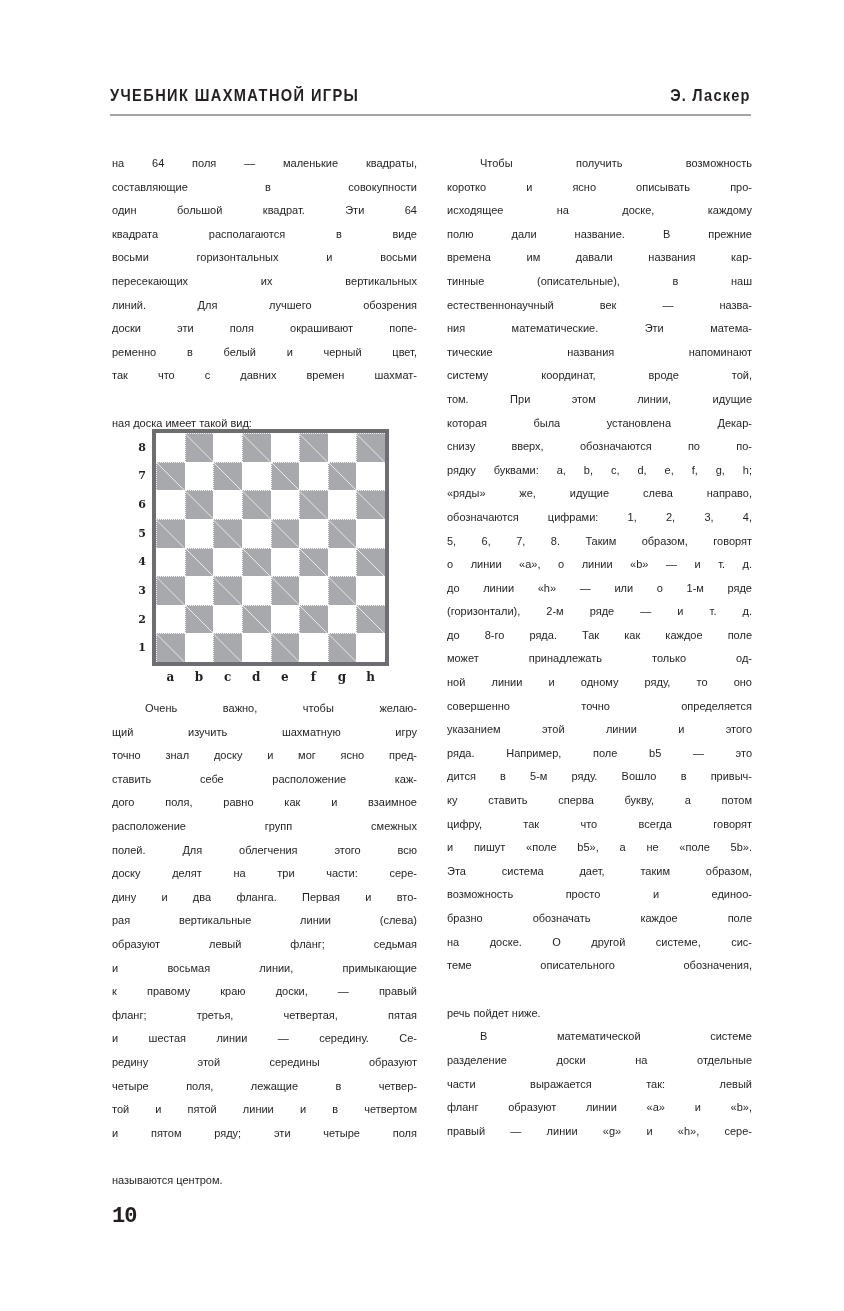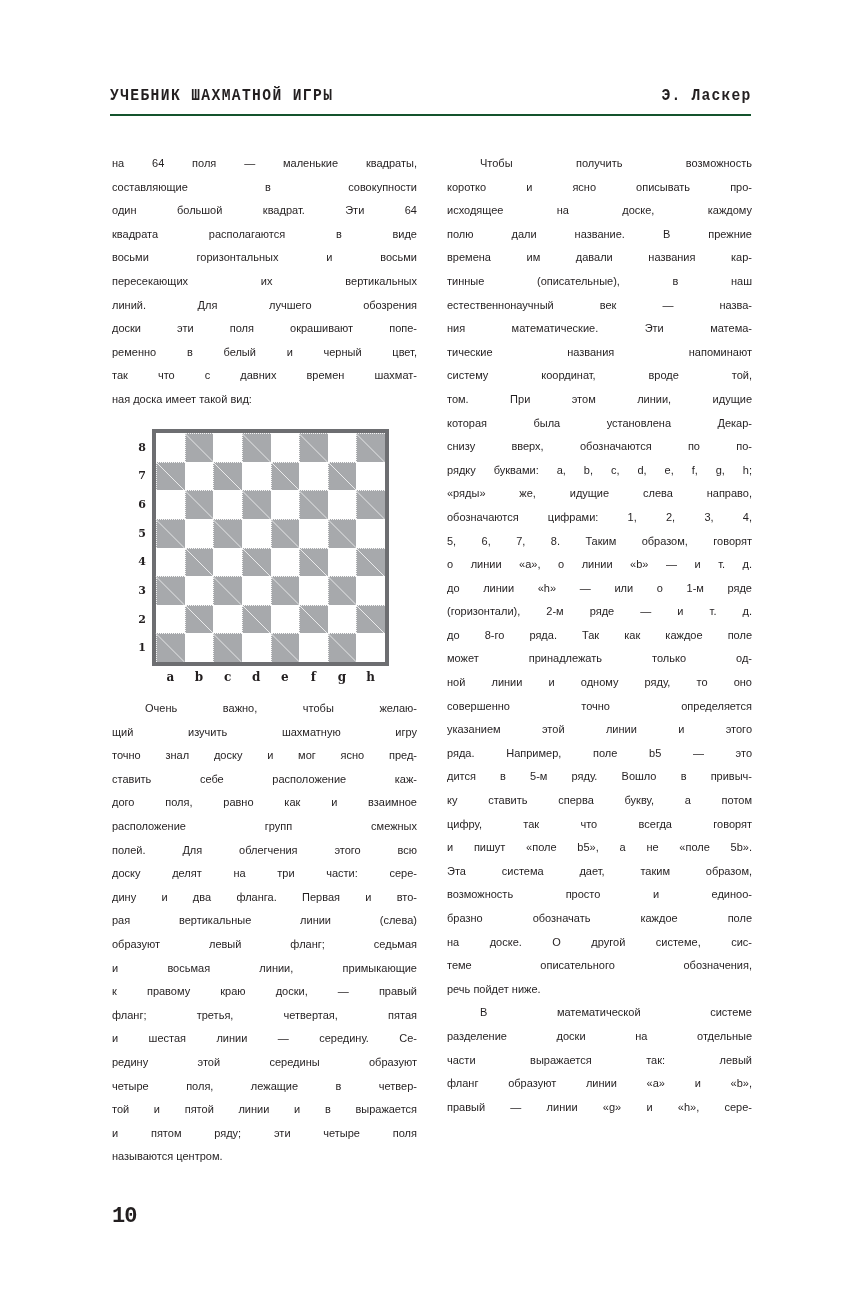--- a/index.html
+++ b/index.html
@@ -1,29 +1,29 @@
 <!DOCTYPE html>
 <html><head>
   <meta charset="utf-8">
   <style>
     html, body { margin: 0; padding: 0; background: #ffffff; }
     body { width: 844px; height: 1311px; position: relative; overflow: hidden; color: #231f20; }
     .page { position: absolute; left: 0; top: 0; width: 844px; height: 1311px; }
     .running-head {
       position: absolute; left: 110px; top: 86px; width: 641px; height: 28px;
-      border-bottom: 2px solid #14532d;
-      font-family: Liberation Mono, monospace; font-weight: bold;
+      border-bottom: 2px solid #a3a3a3;
+      font-family: Liberation Sans, sans-serif; font-weight: bold;
     }
     .rh-title { position: absolute; left: 0; top: 0; font-size: 17px; letter-spacing: 1.6px; transform: scaleX(0.86); transform-origin: left; white-space: nowrap; }
     .rh-author { position: absolute; right: 0; top: 0; font-size: 17px; letter-spacing: 1.4px; transform: scaleX(0.86); transform-origin: right; white-space: nowrap; }
     .col { position: absolute; font-family: Liberation Sans, sans-serif; font-size: 11px; line-height: 23.6px; }
     .col-left { left: 112px; top: 152px; width: 305px; }
     .col-right { left: 447px; top: 152px; width: 305px; }
     .line { display: block; white-space: nowrap; text-align: justify; text-align-last: justify; height: 23.6px; }
-    .line.last { text-align-last: left; }
+    .line.last { text-align-last: left; margin-top: 24px; }
     .line.indent { padding-left: 33px; }
     .board-wrap { position: absolute; left: 128px; top: 429px; width: 270px; height: 262px; }
     .board {
       position: absolute; left: 24px; top: 0; width: 229px; height: 229px;
       border: 4px solid #6d6e71; display: grid;
       grid-template-columns: repeat(8, 1fr); grid-template-rows: repeat(8, 1fr);
       background: #fff;
     }
     .sq { position: relative; }
     .sq.dark { background: #a7a9ac; }
@@ -169,21 +169,21 @@
       <span class="line">доску делят на три части: сере-</span>
       <span class="line">дину и два фланга. Первая и вто-</span>
       <span class="line">рая вертикальные линии (слева)</span>
       <span class="line">образуют левый фланг; седьмая</span>
       <span class="line">и восьмая линии, примыкающие</span>
       <span class="line">к правому краю доски, — правый</span>
       <span class="line">фланг; третья, четвертая, пятая</span>
       <span class="line">и шестая линии — середину. Се-</span>
       <span class="line">редину этой середины образуют</span>
       <span class="line">четыре поля, лежащие в четвер-</span>
-      <span class="line">той и пятой линии и в выражается</span>
+      <span class="line">той и пятой линии и в четвертом</span>
       <span class="line">и пятом ряду; эти четыре поля</span>
       <span class="line last">называются центром.</span>
     </div>
   </div>
 
   <div class="col col-right">
     <div>
       <span class="line indent">Чтобы получить возможность</span>
       <span class="line">коротко и ясно описывать про-</span>
       <span class="line">исходящее на доске, каждому</span>

